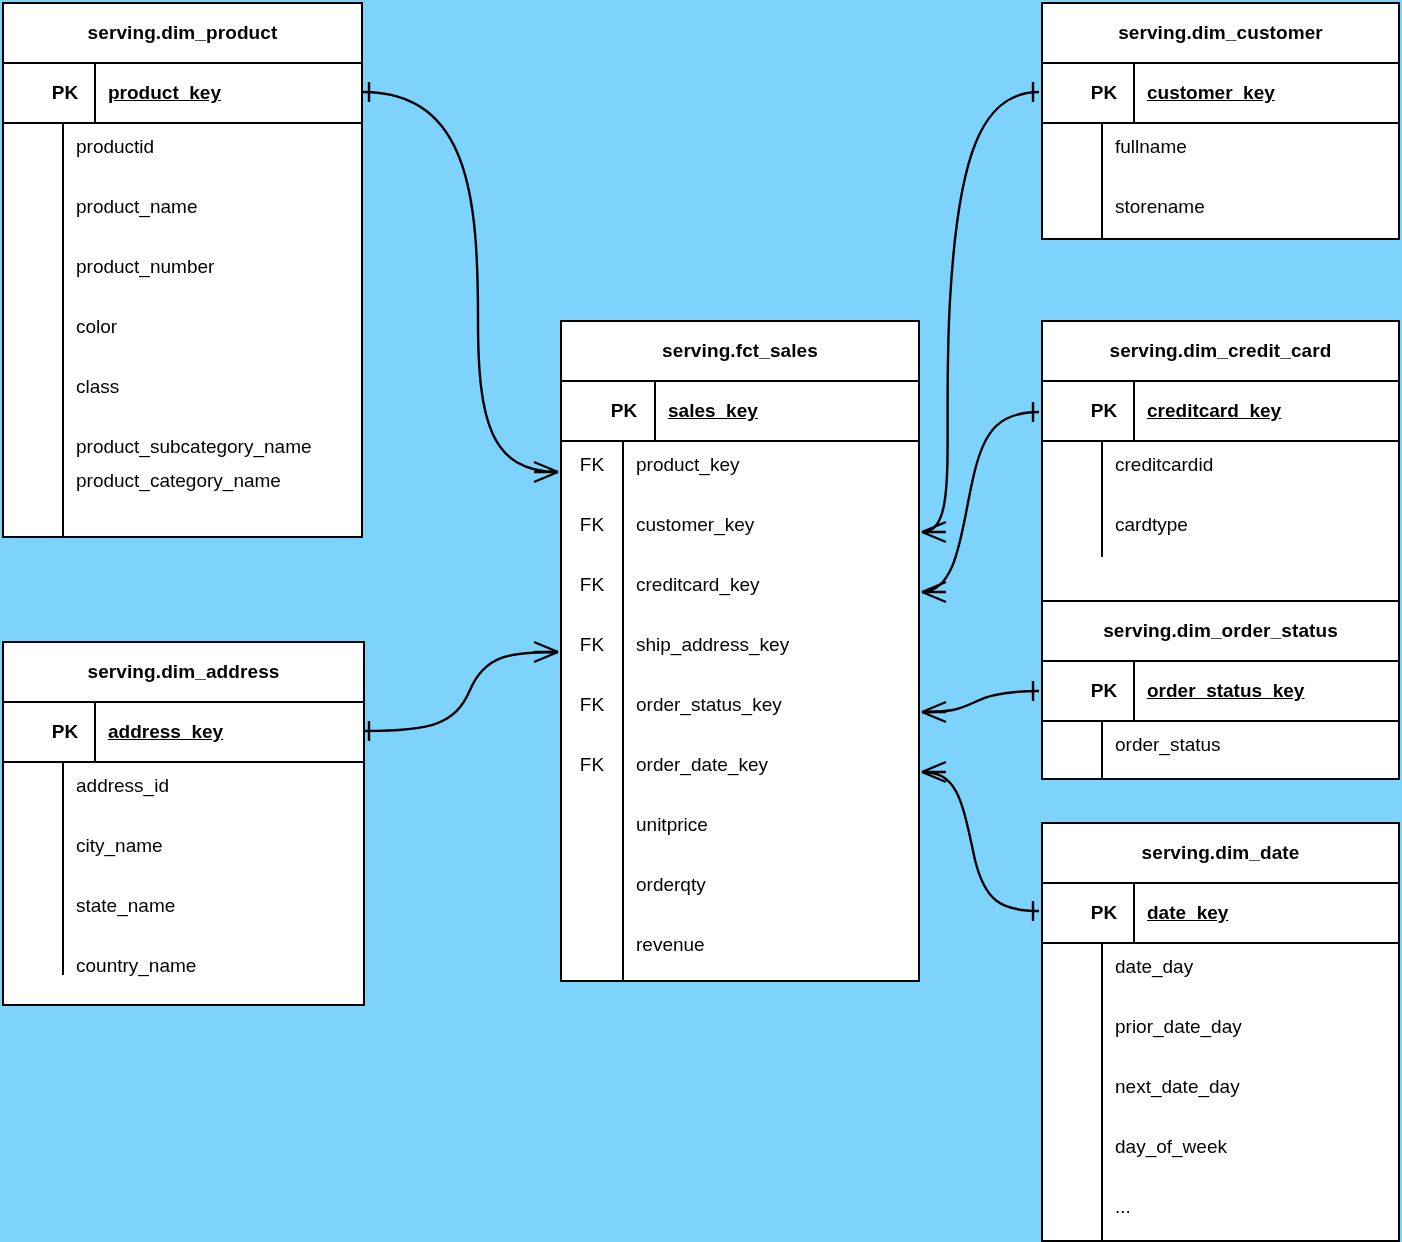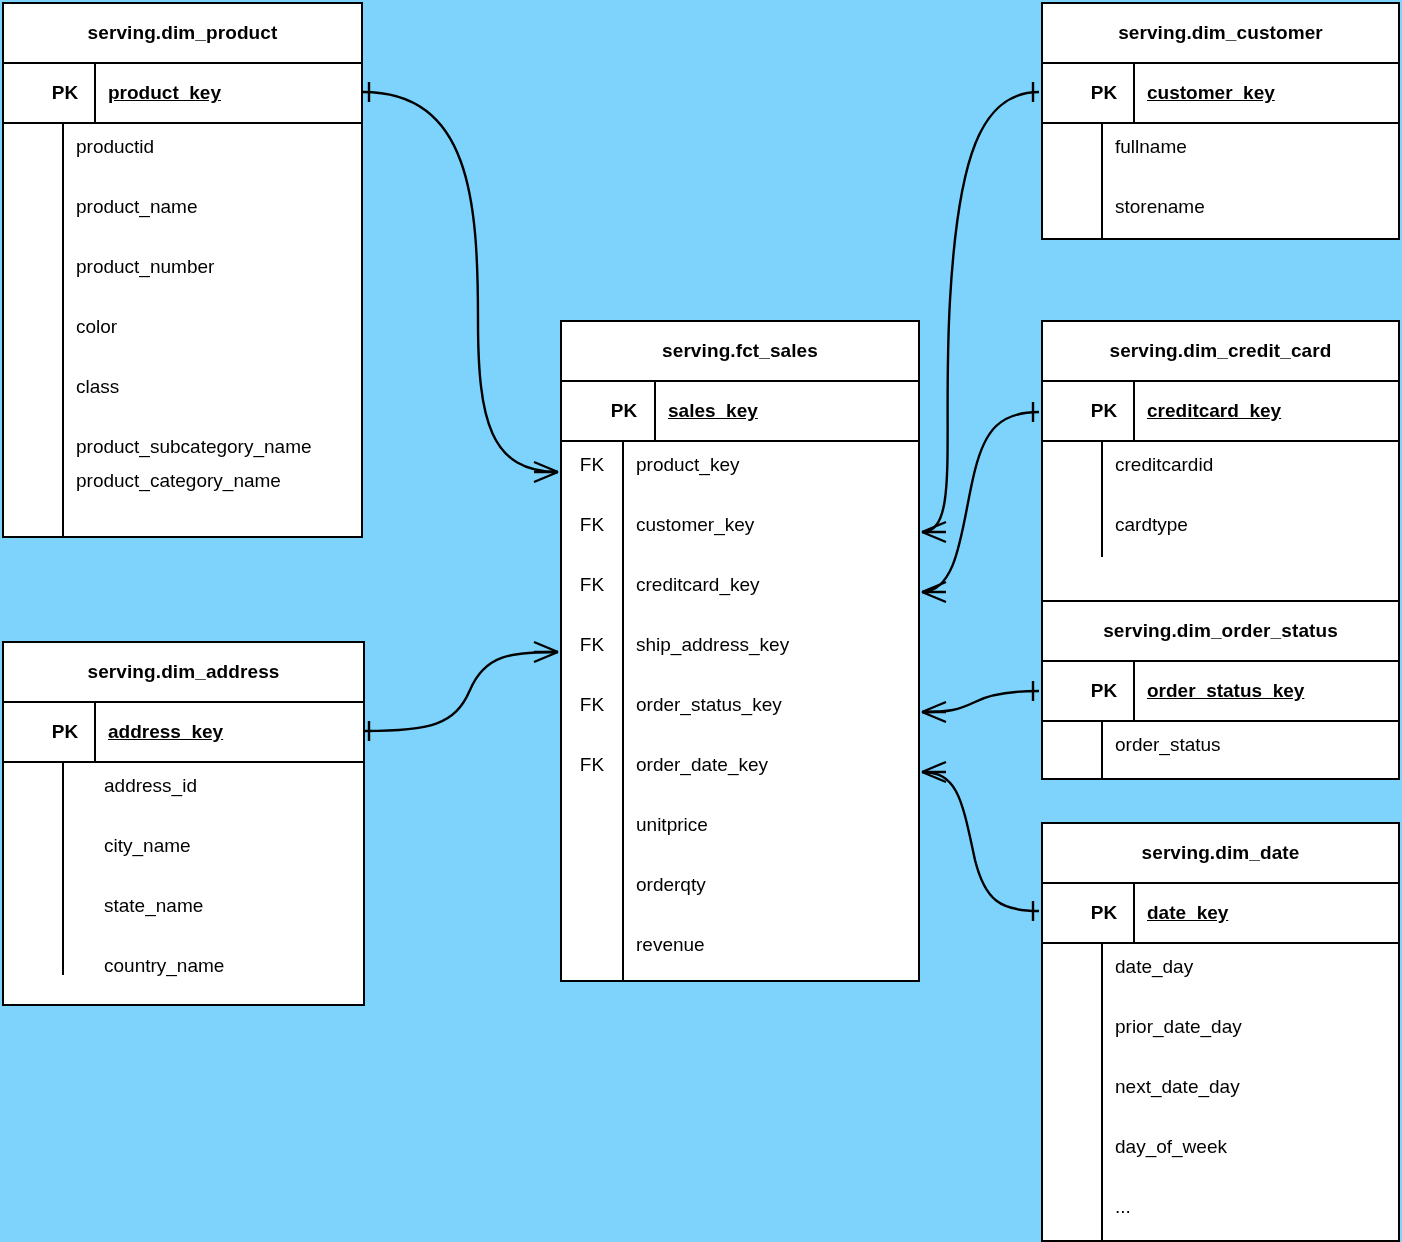--- a/index.html
+++ b/index.html
@@ -179,21 +179,21 @@
       </div>
     </div>
   </div>
 
   <div class="entity" style="left:2px; top:641px; width:363px; height:365px;">
     <div class="ent-title">serving.dim_address</div>
     <div class="ent-row pkrow" style="height:59px;">
       <div class="keycol" style="width:60px;">PK</div>
       <div class="attrcol pk">address_key</div>
     </div>
-    <div class="ent-body" style="height:212px;gap:28px;">
+    <div class="ent-body" style="height:212px;">
       <div class="keycol blank" style="width:60px;"></div>
       <div class="fieldlist">
         <div class="field">address_id</div>
         <div class="field">city_name</div>
         <div class="field">state_name</div>
         <div class="field">country_name</div>
       </div>
     </div>
   </div>
 

